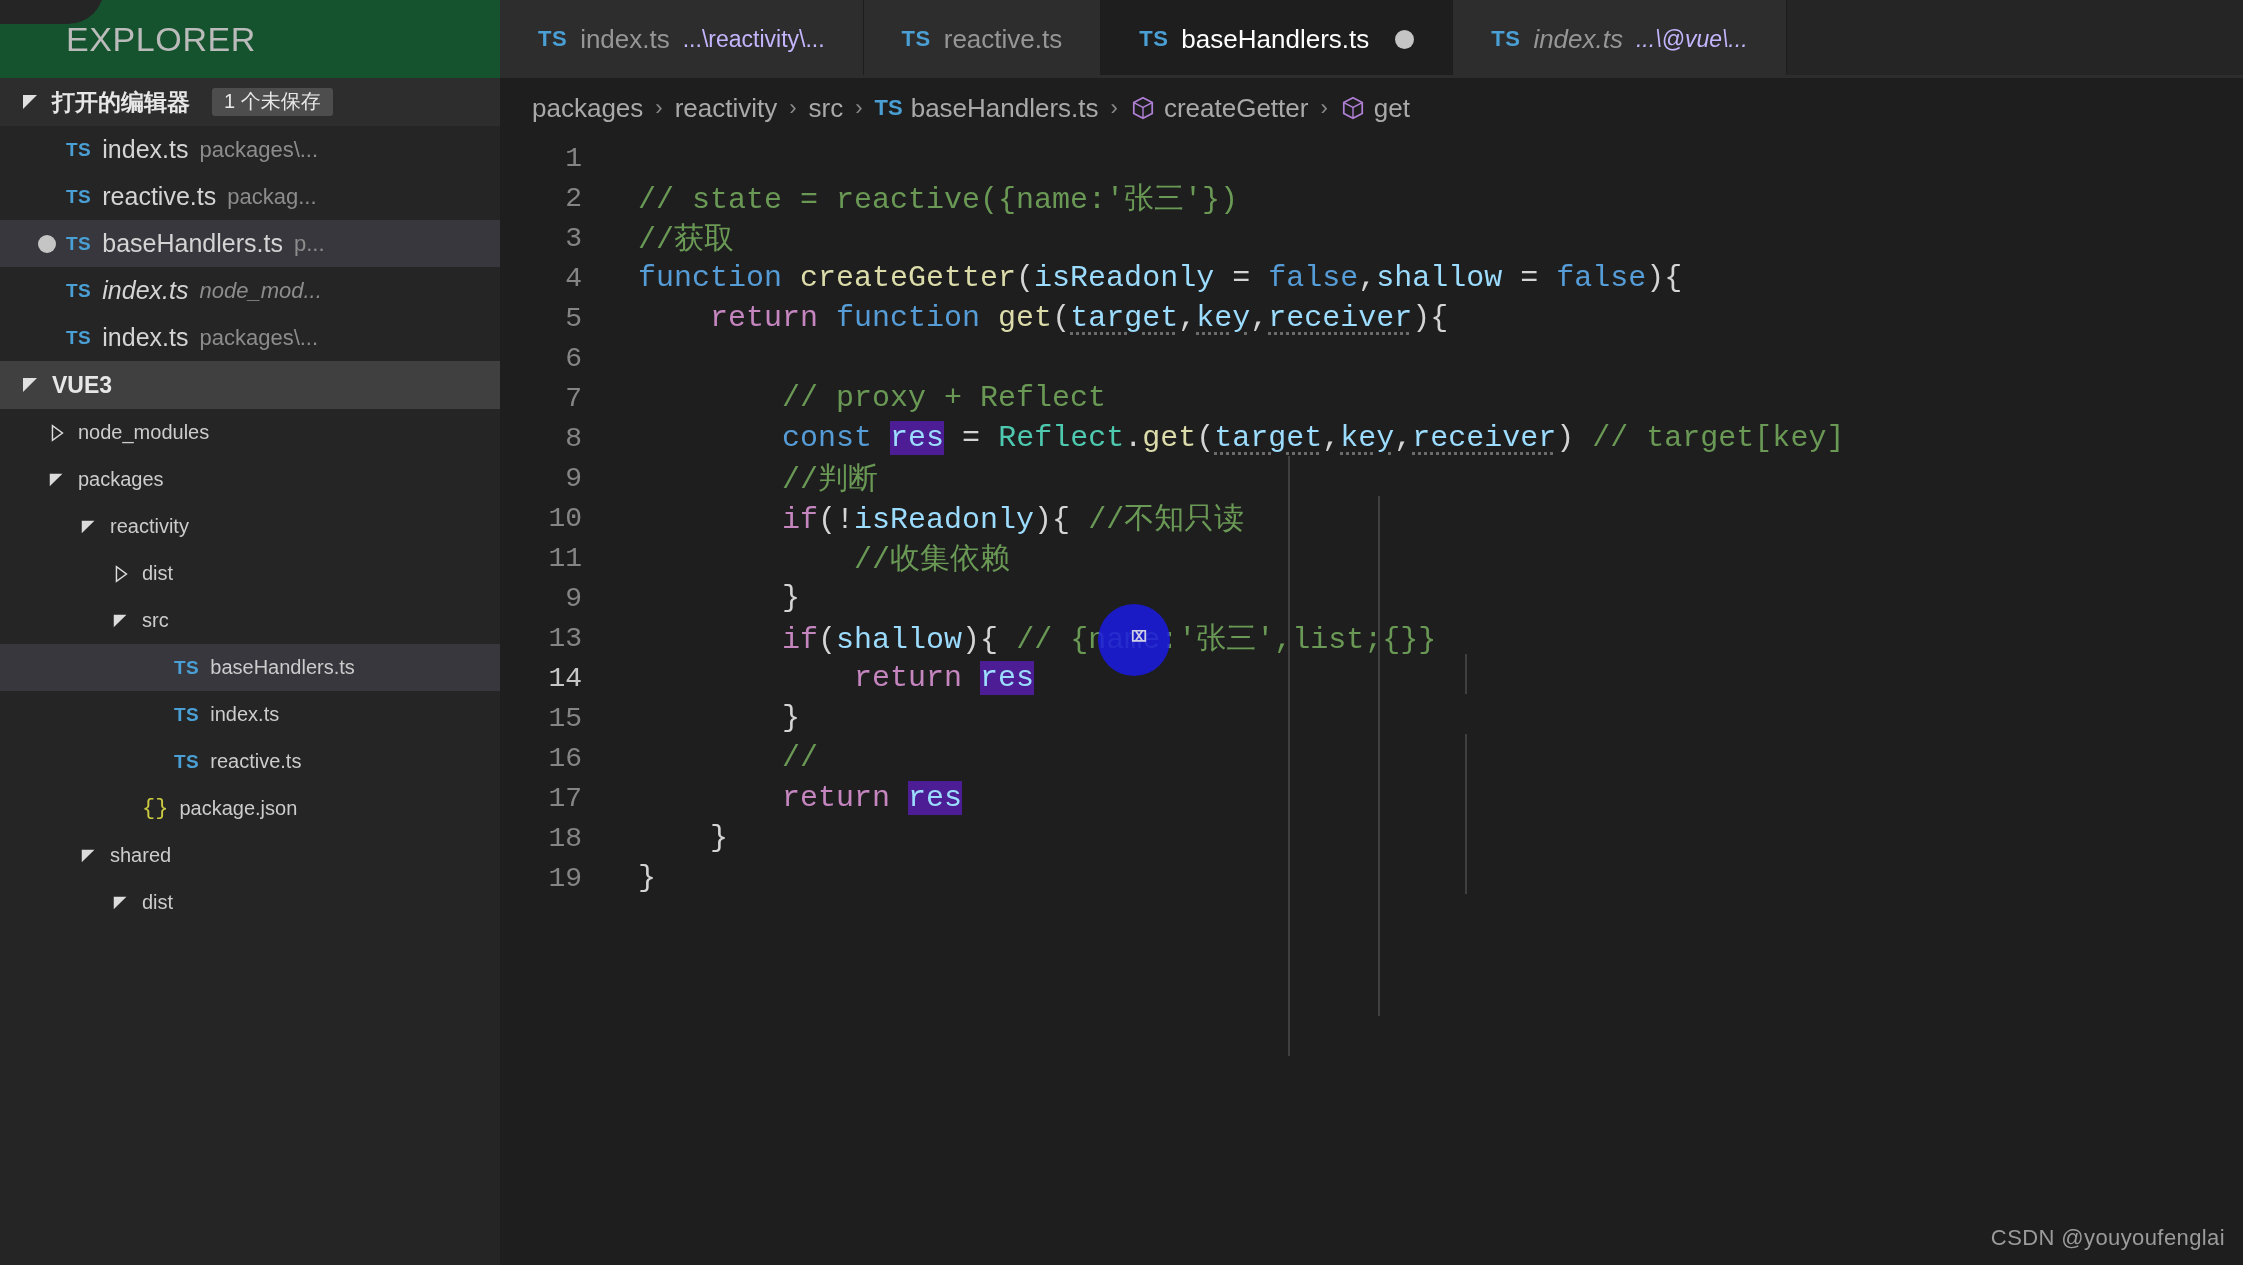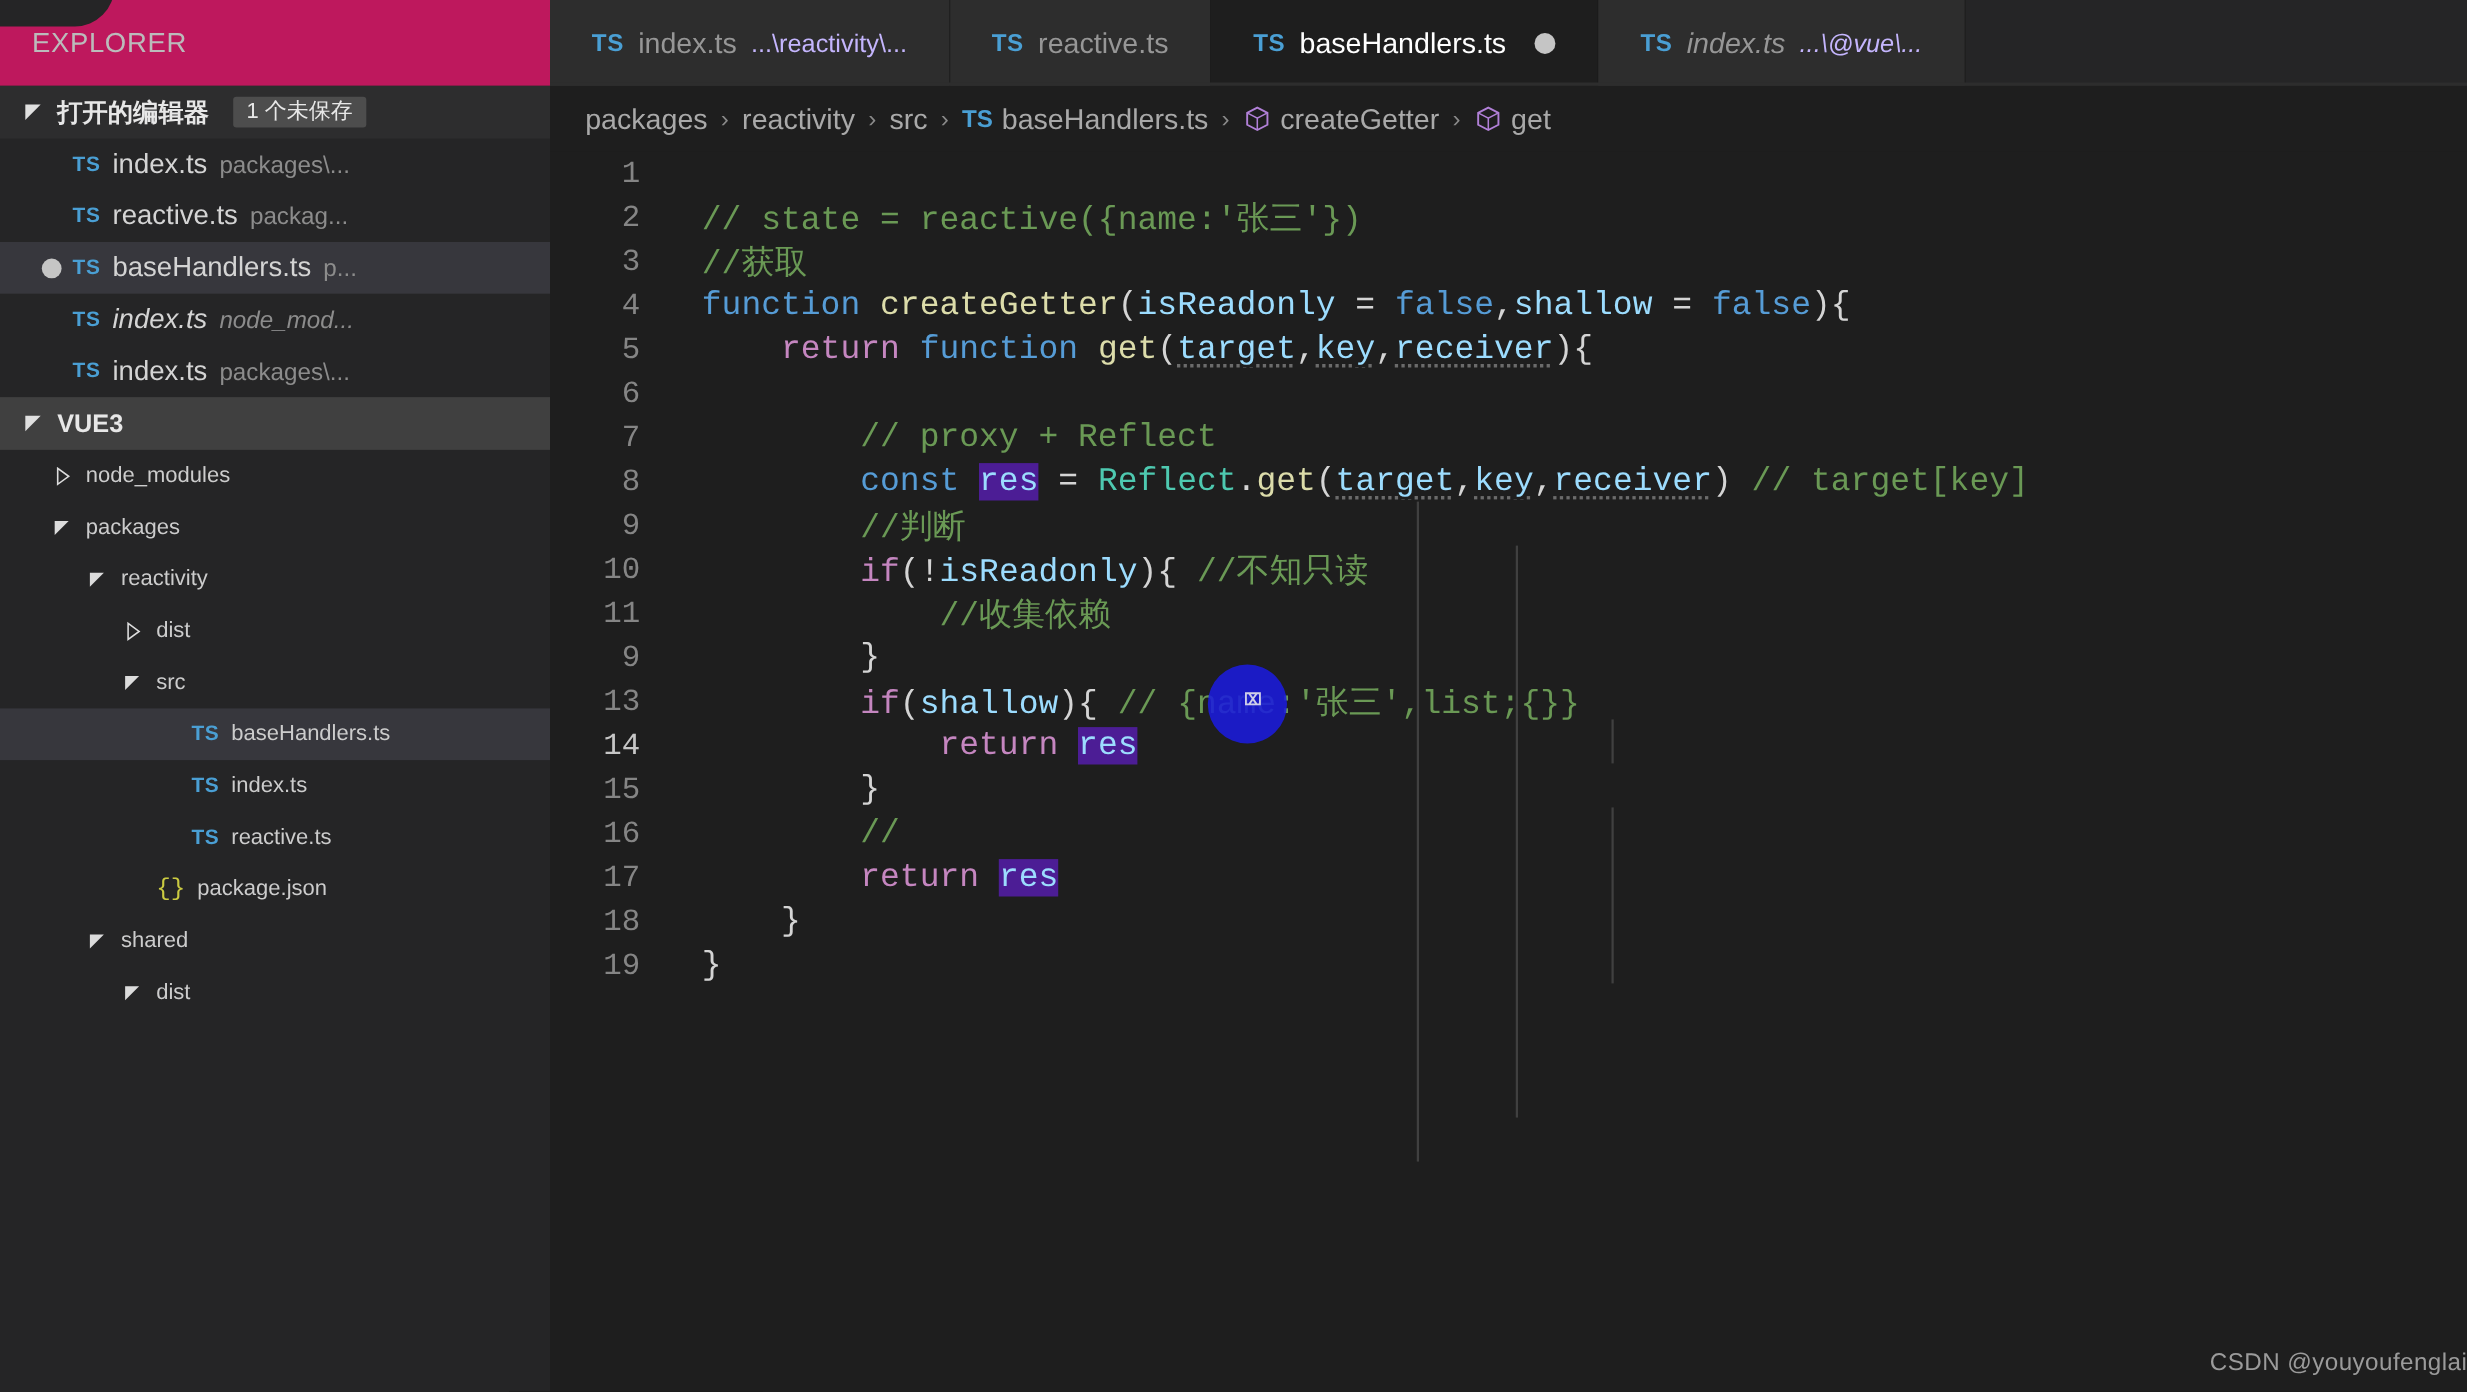--- a/index.html
+++ b/index.html
@@ -15,25 +15,25 @@
   .sidebar {
     width: 500px; height: 1265px;
     background: #252526;
     position: relative;
     flex: 0 0 500px;
     overflow: hidden;
   }
   .sidebar-title {
     height: 78px;
     display: flex; align-items: center;
-    padding-left: 29px;
+    padding-left: 66px;
     color: #bbbbbb;
-    font-size: 25px;
+    font-size: 34px;
     letter-spacing: 0.6px;
-    background: #be185d;
+    background: #14532d;
   }
   .section-header {
     height: 48px;
     display: flex; align-items: center;
     background: #2d2d2e;
     padding-left: 18px;
     color: #e7e7e7;
     font-size: 23px;
     font-weight: bold;
   }
@@ -203,21 +203,21 @@
     pointer-events: none;
   }
   .click-caret {
     position: absolute;
     color: #cfcfe8;
     font-size: 30px;
     font-family: "Liberation Mono", monospace;
   }
   .watermark {
     position: absolute;
-    right: 0; bottom: 14px;
+    right: 18px; bottom: 14px;
     color: #9b9b9b;
     font-size: 22px;
     font-family: "Liberation Sans", sans-serif;
     letter-spacing: 0.4px;
   }
   .popup-corner {
     position: absolute;
     left: -46px; top: -66px;
     width: 150px; height: 90px;
     background: #252526;

